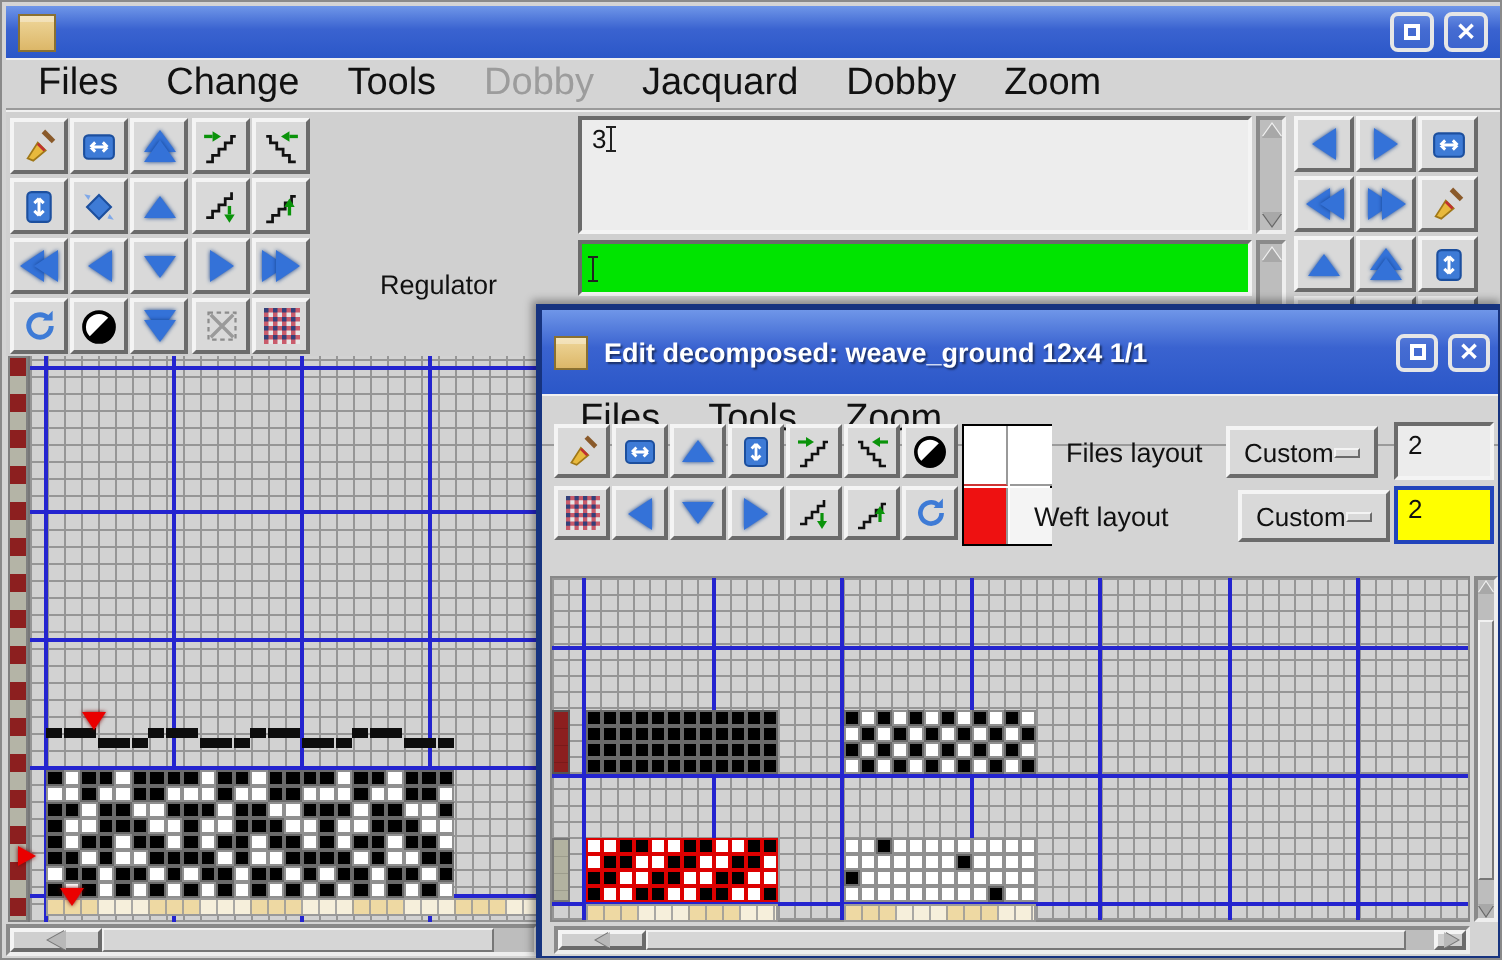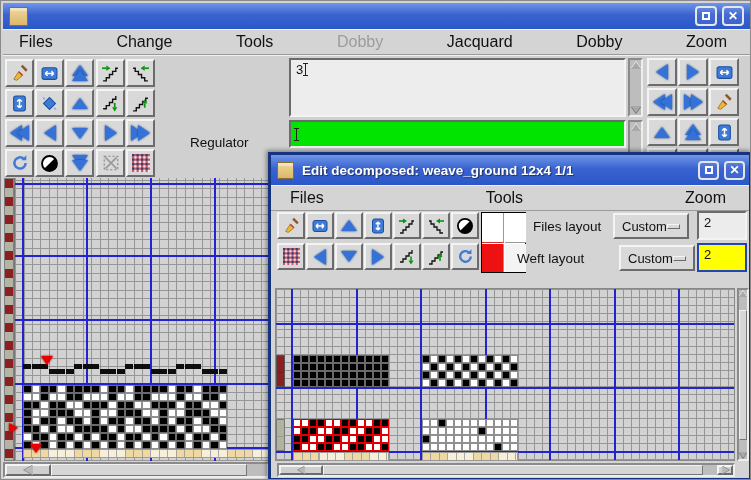--- a/index.html
+++ b/index.html
@@ -7,21 +7,21 @@
   body{font-family:"Liberation Sans",sans-serif;background:#888;}
   .stage{position:relative;width:751px;height:480px;overflow:hidden;background:#d4d4d4;border:1px solid #8a8a8a;}
   .abs{position:absolute;}
 
   
   .titlebar{background:linear-gradient(180deg,#6f96e8 0%,#3a63d0 45%,#2b57c8 100%);display:flex;align-items:center;color:#fff;}
   .titlebar .wicon{width:19px;height:19px;background:linear-gradient(180deg,#efd79b,#dcb768);border:1px solid #8a7030;margin:0 8px 0 6px;box-shadow:inset 0 3px 0 rgba(255,255,255,.35);}
   .titlebar .ttext{font-weight:bold;font-size:14px;text-shadow:1px 1px 1px rgba(0,0,0,.5);white-space:nowrap;}
   .tbtn{width:22px;height:20px;border:2px solid #e6e6e6;border-radius:4px;display:flex;align-items:center;justify-content:center;color:#fff;font-size:12px;font-weight:bold;margin-left:5px;background:rgba(255,255,255,.06);}
   .tbtn .sq{width:8px;height:8px;border:2px solid #fff;}
-  .menubar{display:flex;align-items:center;font-size:16px;color:#111;background:#d4d4d4;border-bottom:1px solid #9a9a9a;box-shadow:inset 0 1px 0 #f0f0f0;justify-content:space-between;}
+  .menubar{display:flex;align-items:center;font-size:19px;color:#111;background:#d4d4d4;border-bottom:1px solid #9a9a9a;box-shadow:inset 0 1px 0 #f0f0f0;}
   .mitem{padding:4px 1px;margin-right:22px;cursor:default;}
   .mitem.disabled{color:#9c9c9c;}
 
   
   .btn{background:#d9d9d9;border:2px solid;border-color:#f4f4f4 #6b6b6b #6b6b6b #f4f4f4;display:flex;align-items:center;justify-content:center;}
   .sunken{border:2px solid;border-color:#6b6b6b #f4f4f4 #f4f4f4 #6b6b6b;}
   .raised{border:2px solid;border-color:#f4f4f4 #6b6b6b #6b6b6b #f4f4f4;}
 
   
   .t{width:0;height:0;border-style:solid;border-color:transparent;filter:drop-shadow(0 0 1px #14418c);}
@@ -535,21 +535,21 @@
 
     <div class="sbar abs" style="left:2px;top:461px;width:266px;height:16px;display:flex;align-items:center;">
       <div class="raised" style="width:46px;height:12px;display:flex;align-items:center;justify-content:center;background:#cfcfcf;">
           <div class="sarr lt"></div>
         </div>
       <div class="sthumb" style="width:196px;height:12px;"></div>
     </div>
   </div>
 
   <div class="abs" style="left:267px;top:151px;width:484px;height:329px;background:#d4d4d4;border:3px solid #16337f;box-shadow:-2px -2px 4px rgba(0,0,0,.35);">
-    <div class="titlebar" style="height:30px;">
+    <div class="titlebar" style="height:42px;">
       <div class="wicon" style="width:17px;height:17px;"></div>
       <div class="ttext" style="font-size:13.5px;">Edit decomposed: weave_ground 12x4 1/1</div>
       <div style="margin-left:auto;display:flex;margin-right:4px;">
         <div class="tbtn" style="width:21px;height:19px;">
             <div class="sq"></div>
           </div>
         <div class="tbtn" style="width:21px;height:19px;">
             <span>✕</span>
           </div>
       </div>

